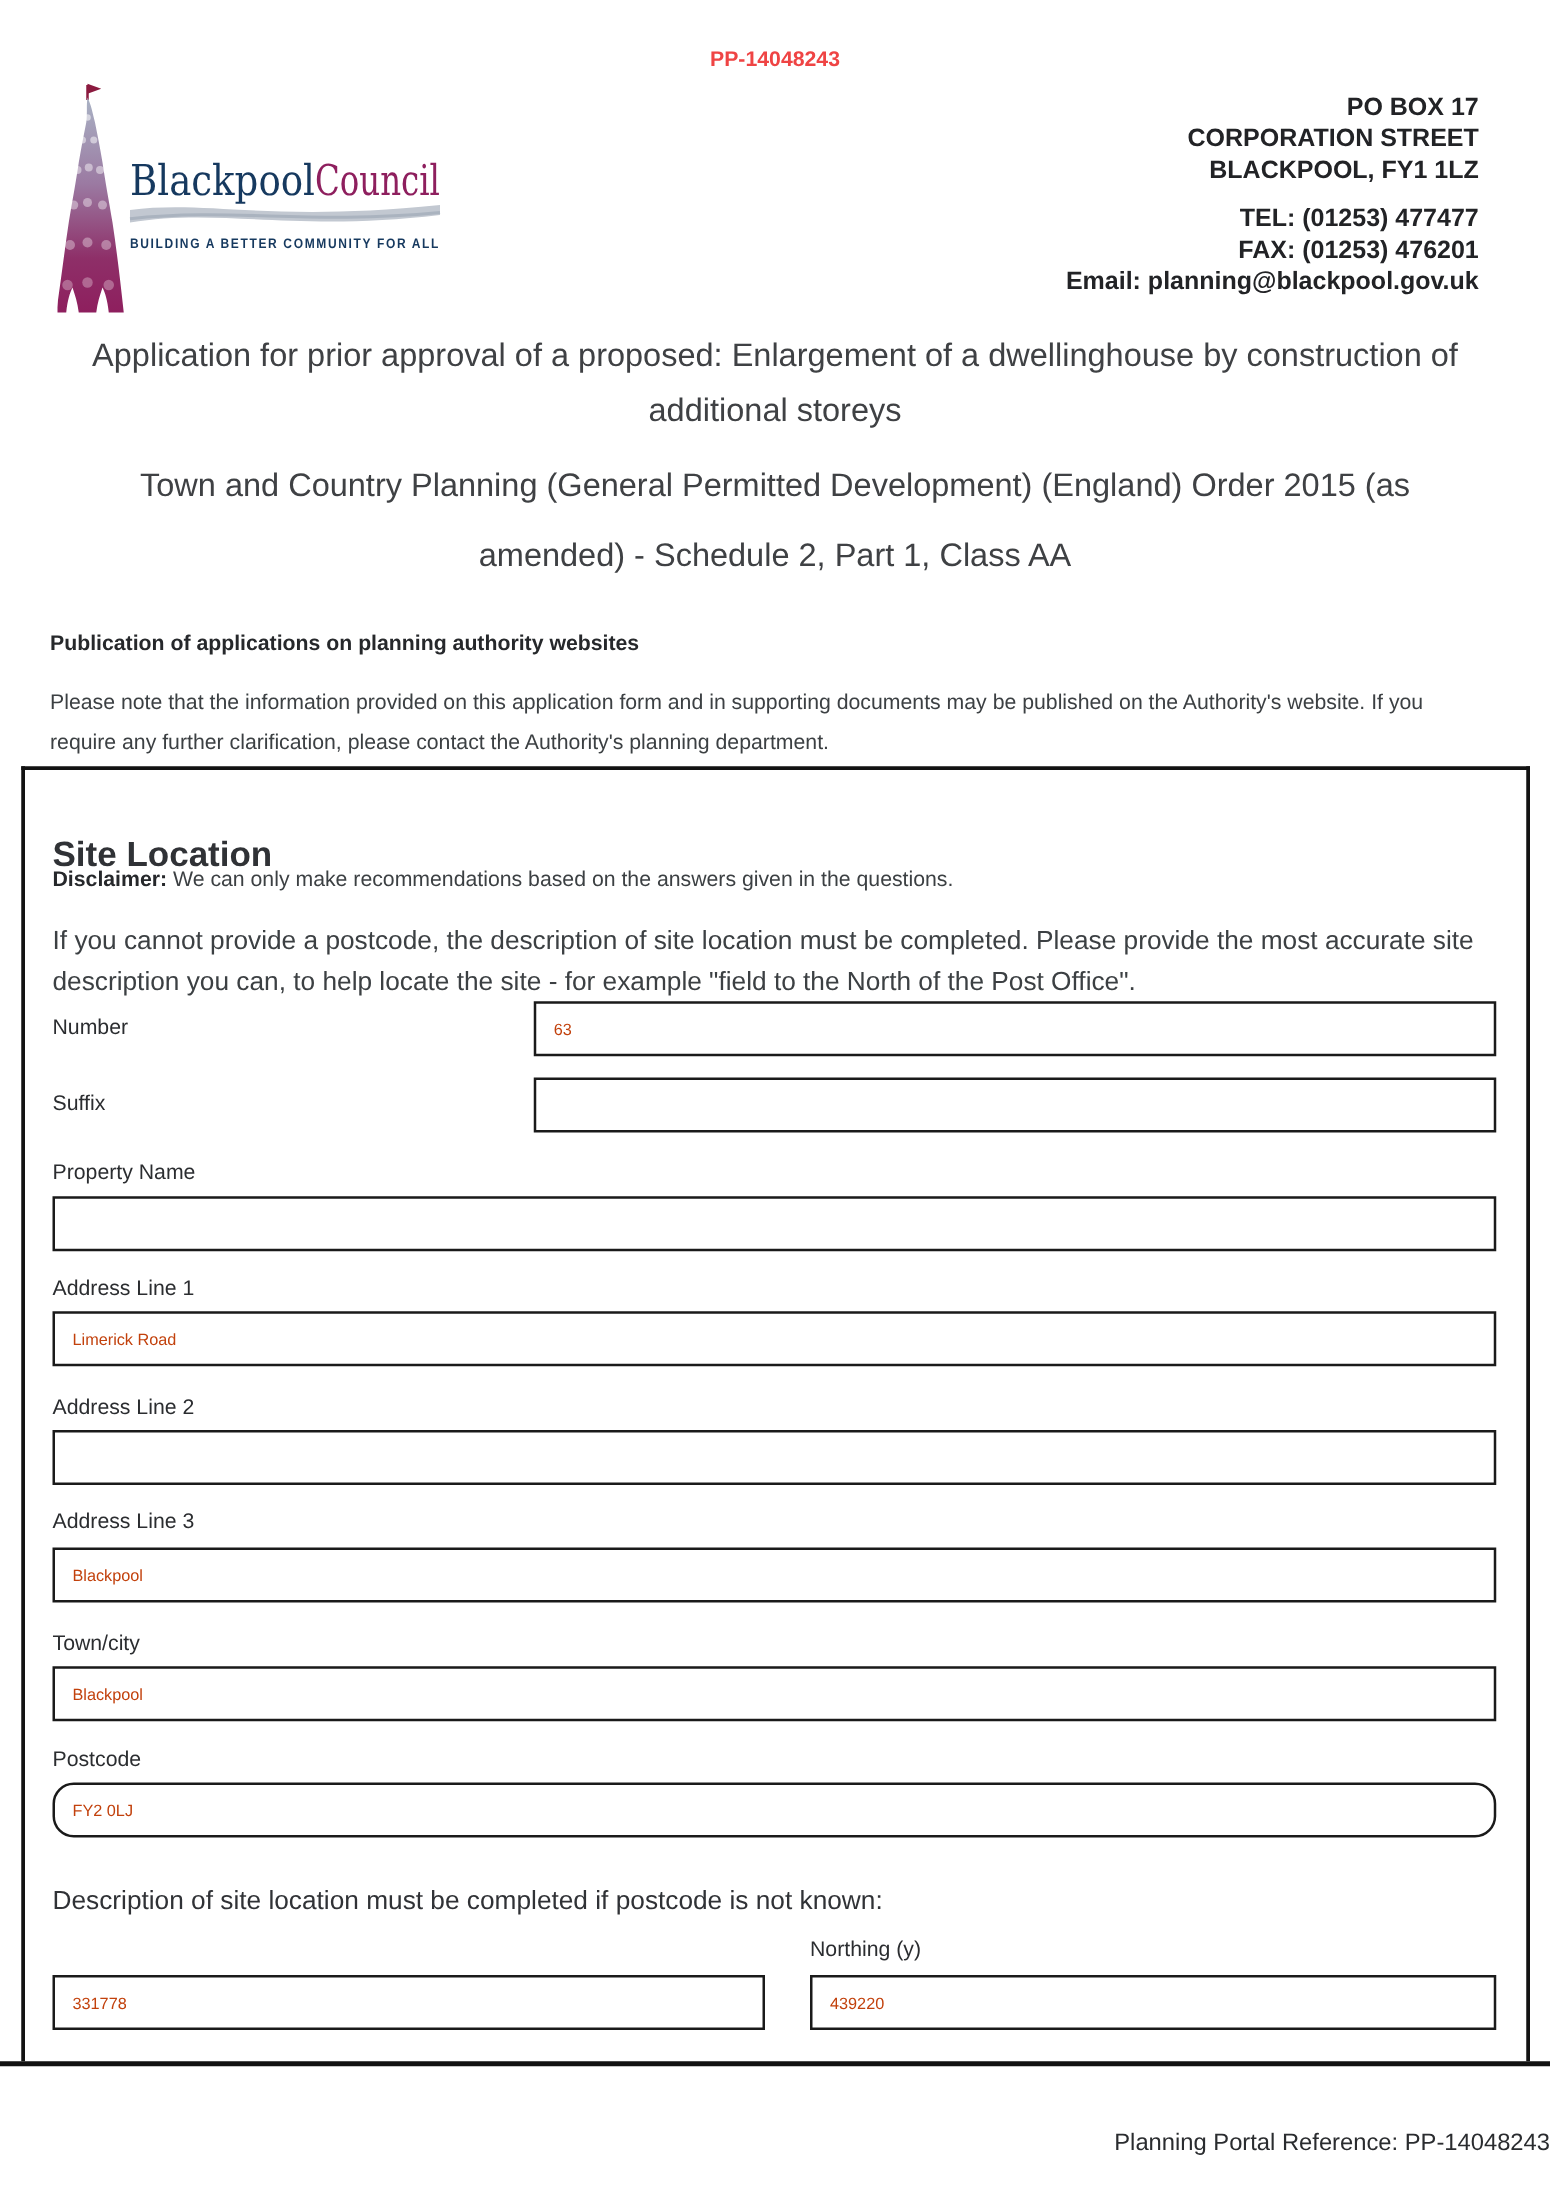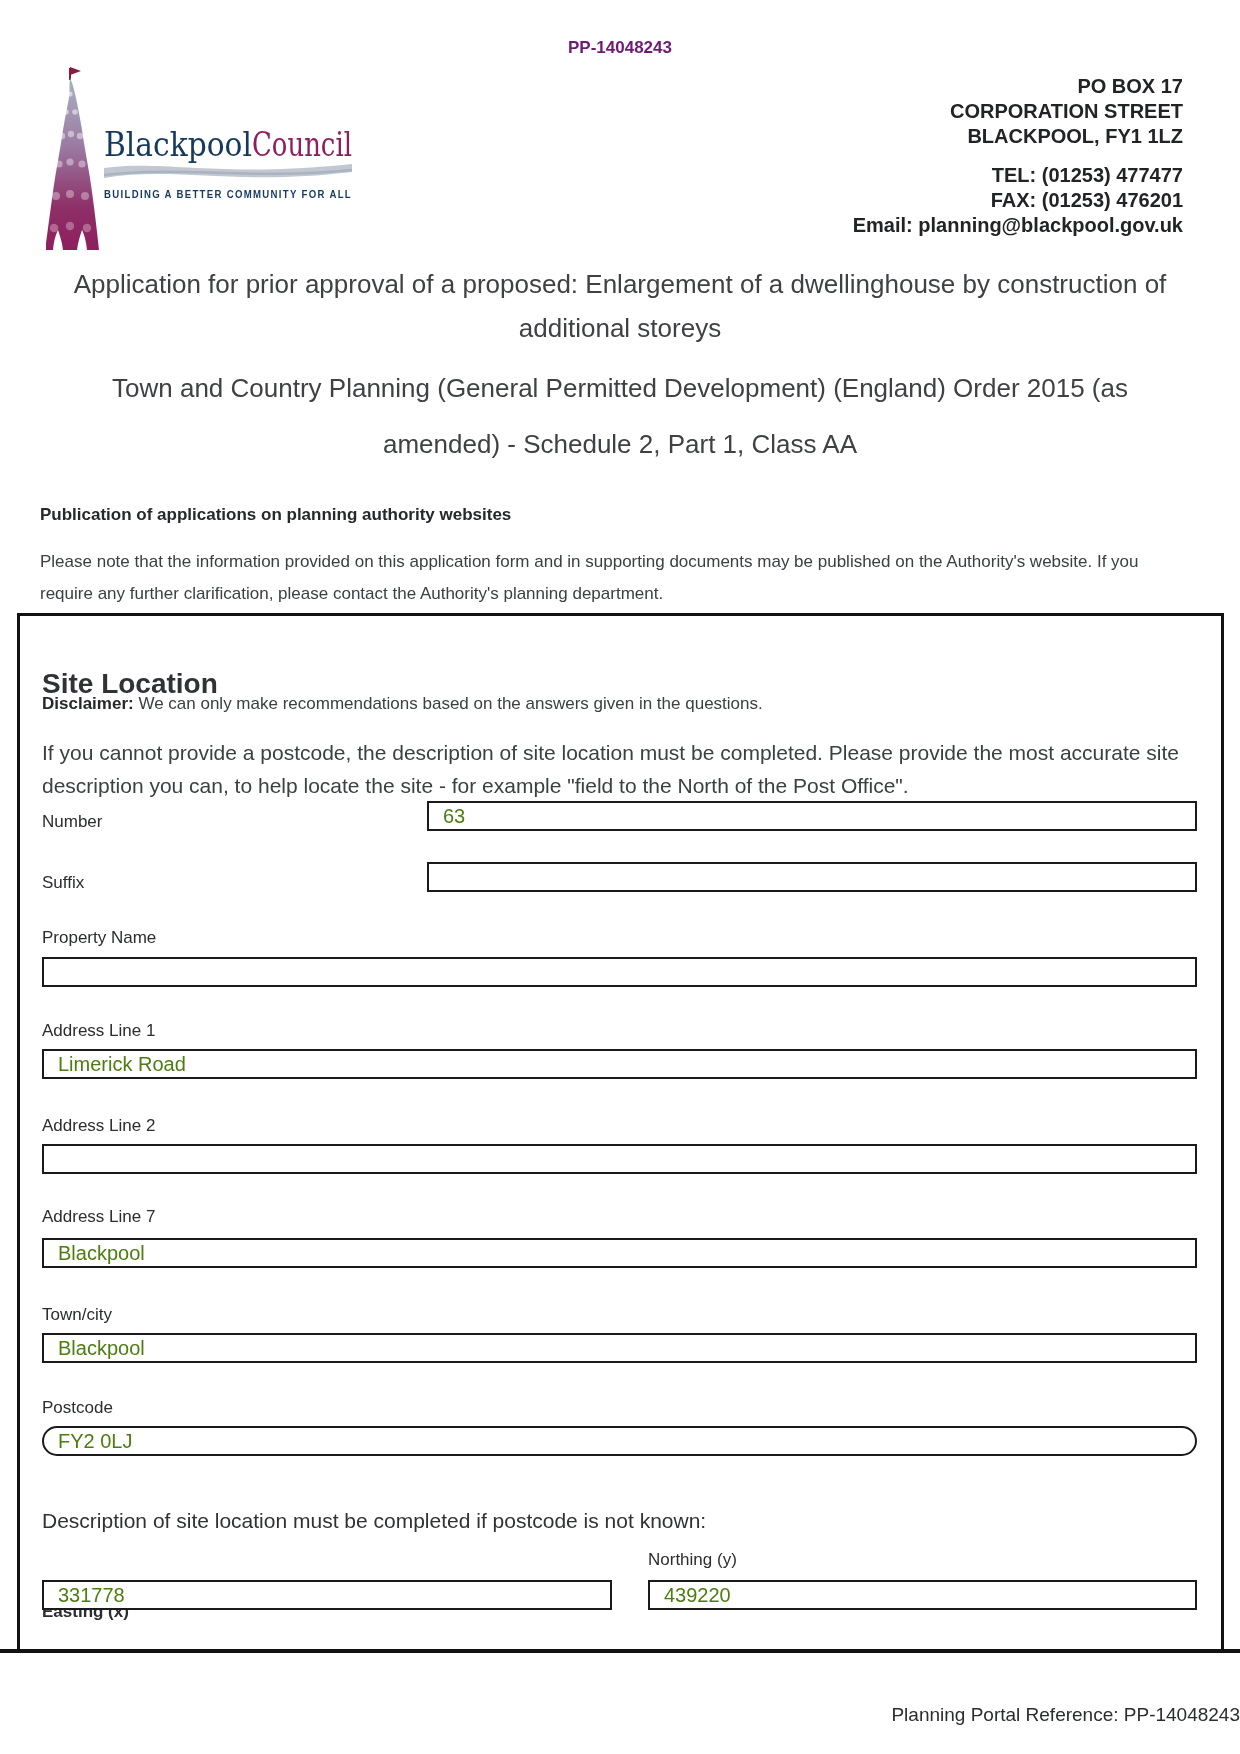--- a/index.html
+++ b/index.html
@@ -10,21 +10,21 @@
     font-family: "Liberation Sans", sans-serif;
     color: #3c4043;
     overflow: hidden;
   }
   .abs { position: absolute; }
 
   
   .pp-ref {
     top: 38px; left: 0; width: 1240px;
     text-align: center;
-    font-size: 17px; font-weight: bold; color: #701a75;
+    font-size: 17px; font-weight: bold; color: #ef4444;
   }
   .logo { top: 64px; left: 46px; width: 312px; height: 192px; }
   .addr-block {
     top: 74px; right: 57px;
     text-align: right;
     font-size: 20px; color: #222326; line-height: 25px; font-weight: bold;
   }
   .addr-gap { height: 14px; }
 
   
@@ -73,25 +73,25 @@
   .intro-body {
     top: 736px; left: 42px; width: 1150px;
     font-size: 21px; color: #3c4043; line-height: 33px;
   }
 
   .field-label {
     font-size: 17px; color: #2b2d30;
   }
   .txt-input {
     position: absolute;
-    height: 30px;
+    height: 44px;
     border: 2px solid #1a1a1a;
     background: #ffffff;
     font-family: "Liberation Sans", sans-serif;
-    font-size: 20px; color: #4d7c0f;
+    font-size: 13px; color: #c2410c;
     padding: 0 14px;
     border-radius: 0;
     outline: none;
   }
   .input-side  { left: 427px; width: 770px; }
   .input-full  { left: 42px;  width: 1155px; }
 
   
   .lbl-number { top: 812px; left: 42px; }
   .in-number  { top: 801px; }
@@ -222,21 +222,21 @@
 
 <label class="abs field-label lbl-property">Property Name</label>
 <input class="txt-input input-full in-property" type="text" value="" style="">
 
 <label class="abs field-label lbl-al1">Address Line 1</label>
 <input class="txt-input input-full in-al1" type="text" value="Limerick Road" style="">
 
 <label class="abs field-label lbl-al2">Address Line 2</label>
 <input class="txt-input input-full in-al2" type="text" value="" style="">
 
-<label class="abs field-label lbl-al3">Address Line 7</label>
+<label class="abs field-label lbl-al3">Address Line 3</label>
 <input class="txt-input input-full in-al3" type="text" value="Blackpool" style="">
 
 <label class="abs field-label lbl-town">Town/city</label>
 <input class="txt-input input-full in-town" type="text" value="Blackpool" style="">
 
 <label class="abs field-label lbl-postcode">Postcode</label>
 <input class="txt-input input-full in-postcode" type="text" value="FY2 0LJ" style="">
 
 <div class="abs desc-heading">Description of site location must be completed if postcode is not known:</div>
 

